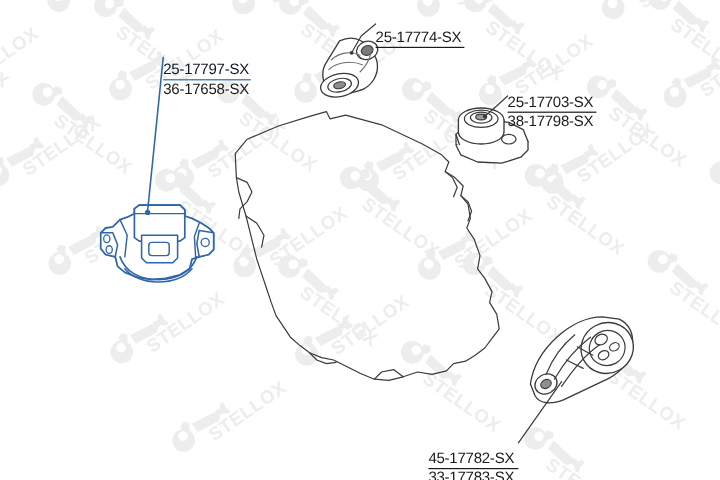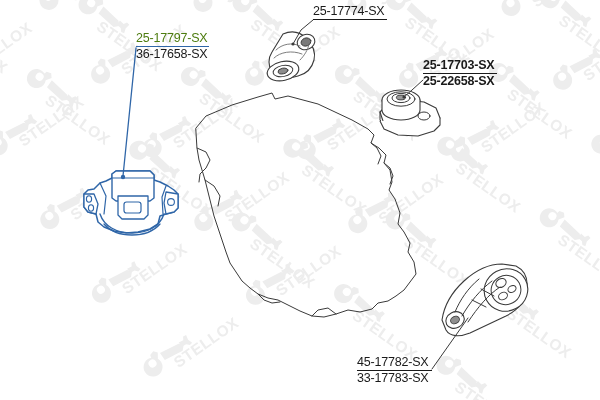--- a/index.html
+++ b/index.html
@@ -22,42 +22,43 @@
     pointer-events: none;
   }
   #diagram-layer {
     position: absolute;
     left: 0; top: 0;
     width: 600px; height: 400px;
   }
   .label-group {
     position: absolute;
     white-space: nowrap;
+    margin-top: 20px;
   }
   .label-line {
     font-size: 12.5px;
     line-height: 15px;
     letter-spacing: -0.2px;
     color: #1a1a1a;
   }
   .label-line.blue {
-    color: #4d7c0f;
+    color: #0f172a;
   }
   .rule {
     height: 0;
     border-bottom: 1px solid #1a1a1a;
   }
   .rule.blue {
     border-bottom: 1px solid #2f66a8;
   }
   #lg-top-left { left: 136px; top: 31px; }
   #lg-top-left .rule { width: 73px; }
   #lg-top-center { left: 313px; top: 4px; }
   #lg-top-center .rule { width: 74px; }
-  #lg-right { left: 423px; top: 58px; font-weight: bold; }
+  #lg-right { left: 423px; top: 58px; }
   #lg-right .rule { width: 74px; }
   #lg-bottom { left: 357px; top: 355px; }
   #lg-bottom .rule { width: 75px; }
 </style>
 </head>
 <body>
 
 <div id="page">
 
   <svg id="watermark-layer" viewBox="0 0 600 400" xmlns="http://www.w3.org/2000/svg">
@@ -324,21 +325,21 @@
   </div>
 
   <div class="label-group" id="lg-top-center">
     <div class="label-line">25-17774-SX</div>
     <div class="rule"></div>
   </div>
 
   <div class="label-group" id="lg-right">
     <div class="label-line">25-17703-SX</div>
     <div class="rule"></div>
-    <div class="label-line">25-22658-SX</div>
+    <div class="label-line">38-17798-SX</div>
   </div>
 
   <div class="label-group" id="lg-bottom">
     <div class="label-line">45-17782-SX</div>
     <div class="rule"></div>
     <div class="label-line">33-17783-SX</div>
   </div>
 
 </div>
 

